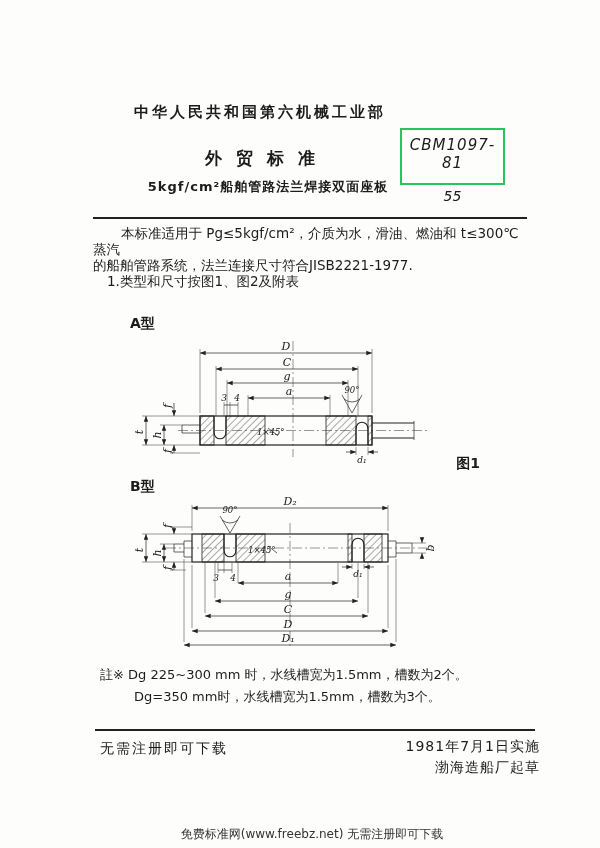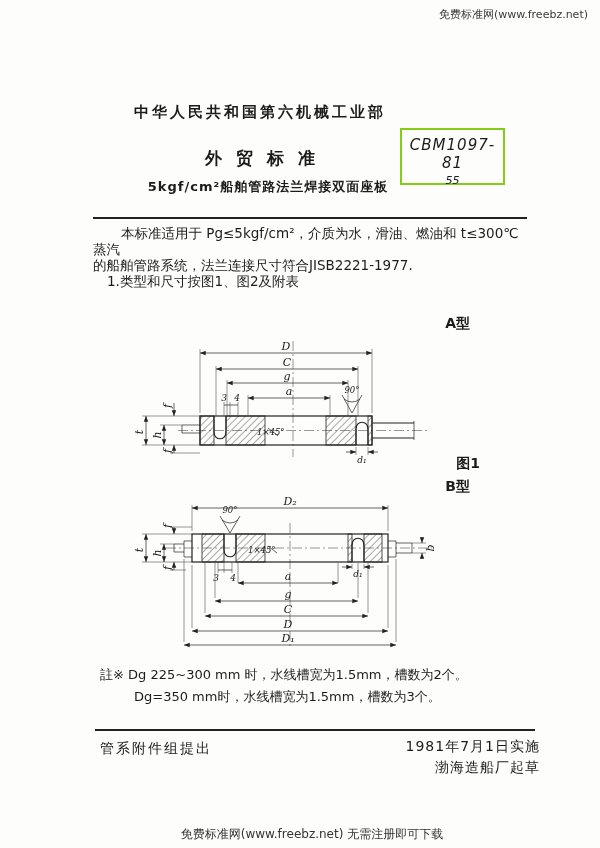--- a/index.html
+++ b/index.html
@@ -14,33 +14,33 @@
   .wm-bottom { position:absolute; top:826px; left:12px; width:600px; text-align:center; font-size:12px; color:#333; }
 
   .ministry { position:absolute; top:103px; left:0; width:520px; text-align:center;
     font-size:15px; letter-spacing:3px; font-weight:bold; }
   .doctype  { position:absolute; top:147px; left:0; width:520px; text-align:center;
     font-size:17px; letter-spacing:14px; text-indent:14px; font-weight:bold; }
   .subtitle { position:absolute; top:178px; left:0; width:520px; text-align:center;
     font-size:13px; letter-spacing:1px; font-weight:bold;padding-left:16px; }
 
   .stdbox { position:absolute; left:400px; top:128px; width:105px; height:57px;
-    border:2px solid #84cc16; text-align:center; font-style:italic; }
+    border:2px solid #22c55e; text-align:center; font-style:italic; }
   .stdbox .no { margin-top:6px; font-size:15px; letter-spacing:1px; }
-  .stdbox .pg { margin-top:2px; font-size:11px; }
+  .stdbox .pg { margin-top:16px; font-size:14px; }
 
   .rule { position:absolute; height:2px; background:#222; }
   .rule1 { left:93px; top:217px; width:434px; }
   .rule2 { left:95px; top:729px; width:440px; }
 
   .para { position:absolute; left:93px; top:225px; width:434px; font-size:13.5px; line-height:16px; }
   .para .l1 { text-indent:28px; }
   .para .l3 { text-indent:14px; }
 
-  .figlabel { position:absolute; left:130px; width:340px; text-align:right; font-size:14px; font-weight:bold; }
+  .figlabel { position:absolute; left:130px; width:340px; text-align:left; font-size:14px; font-weight:bold; }
   .figA-label { top:315px; }
   .figB-label { top:478px; }
   .fig1-caption { position:absolute; left:140px; top:455px; width:340px; text-align:right; font-size:14px; font-weight:bold; }
 
   svg.fig { position:absolute; left:130px; }
   #fig1 { top:333px; }
   #fig2 { top:497px; }
 
   .outl  { stroke:#222; stroke-width:1.2; fill:none; }
   .thin  { stroke:#222; stroke-width:0.7; fill:none; }
@@ -56,21 +56,20 @@
   .notes .n2 { padding-left:34px; }
 
   .footer-left  { position:absolute; left:100px; top:738px; font-size:14px; line-height:21px; letter-spacing:2px; }
   .footer-right { position:absolute; left:330px; top:736px; width:210px; text-align:right; font-size:14px; line-height:21px; letter-spacing:1px; }
 </style>
 </head>
 <body>
 
 <div class="page">
 
-  <div class="wm-top">免费标准网(www.freebz.net)</div>
 
   <div class="ministry">中华人民共和国第六机械工业部</div>
   <div class="doctype">外贸标准</div>
   <div class="subtitle">5kgf/cm²船舶管路法兰焊接双面座板</div>
 
   <div class="stdbox">
     <div class="no">CBM1097-81</div>
     <div class="pg">55</div>
   </div>
 
@@ -242,21 +241,21 @@
   </svg>
 
   <div class="notes">
     <div class="n1">註※ Dg 225~300 mm 时，水线槽宽为1.5mm，槽数为2个。</div>
     <div class="n2">Dg=350 mm时，水线槽宽为1.5mm，槽数为3个。</div>
   </div>
 
   <div class="rule rule2"></div>
 
   <div class="footer-left">
-    <div>管系附件组提出</div>
+    <div>无需注册即可下载</div>
   </div>
   <div class="footer-right">
     <div>1981年7月1日实施</div>
     <div>渤海造船厂起草</div>
   </div>
 
   <div class="wm-bottom">免费标准网(www.freebz.net) 无需注册即可下载</div>
 </div>
 
 </body></html>

